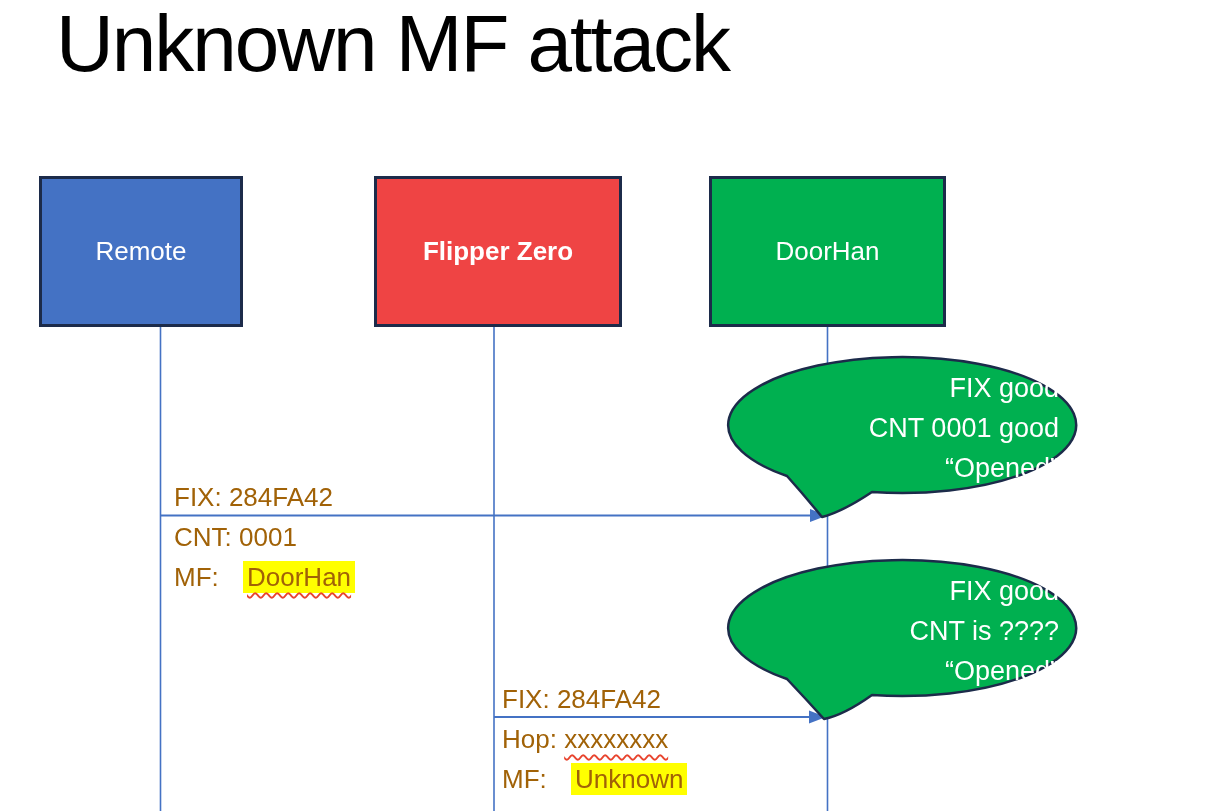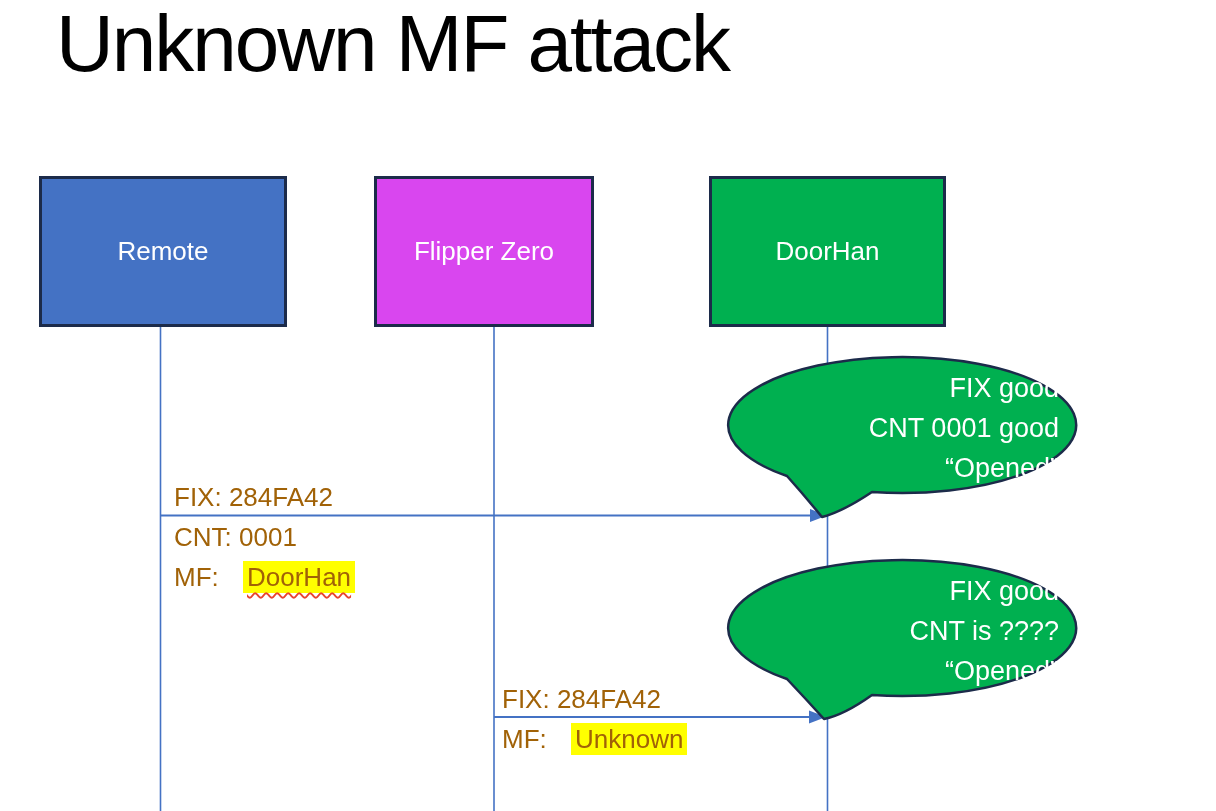--- a/index.html
+++ b/index.html
@@ -11,22 +11,22 @@
   .title{
     position:absolute;left:56px;top:-6px;
     font-size:80px;font-weight:300;letter-spacing:-2px;color:#000;
     line-height:1.25;white-space:nowrap;
   }
   .actor{
     position:absolute;top:176px;height:151px;box-sizing:border-box;
     border:3px solid #1C2B4A;display:flex;align-items:center;justify-content:center;
   }
   .actor .label{color:#fff;font-size:26px;}
-  .actor.remote{left:39px;width:248px;background:#4472C4;}
-  .actor.flipper{left:374px;width:220px;background:#d946ef;}
+  .actor.remote{left:39px;width:204px;background:#4472C4;}
+  .actor.flipper{left:374px;width:248px;background:#ef4444;font-weight:bold;}
   .actor.receiver{left:709px;width:237px;background:#00B050;}
   svg.overlay{position:absolute;left:0;top:0;width:1216px;height:811px;}
   .msg{
     position:absolute;font-size:26px;color:#a16207;line-height:40px;white-space:nowrap;
   }
   .msg.m1{left:174px;top:477px;}
   .msg.m2{left:502px;top:679px;}
   .hl{background:#FFFF00;padding:1px 4px;margin-left:17px;}
   .squig{
     text-decoration-line:underline;
@@ -77,20 +77,21 @@
   </svg>
 
   <div class="msg m1">
     <div>FIX: 284FA42</div>
     <div>CNT: 0001</div>
     <div><span>MF: </span><span class="hl squig">DoorHan</span></div>
   </div>
 
   <div class="msg m2">
     <div>FIX: 284FA42</div>
+    <div><span>Hop: </span><span class="squig">xxxxxxxx</span></div>
     <div><span>MF: </span><span class="hl">Unknown</span></div>
   </div>
 
   <div class="callout-text c1">
     <div>FIX good</div>
     <div>CNT 0001 good</div>
     <div>“Opened”</div>
   </div>
 
   <div class="callout-text c2">

